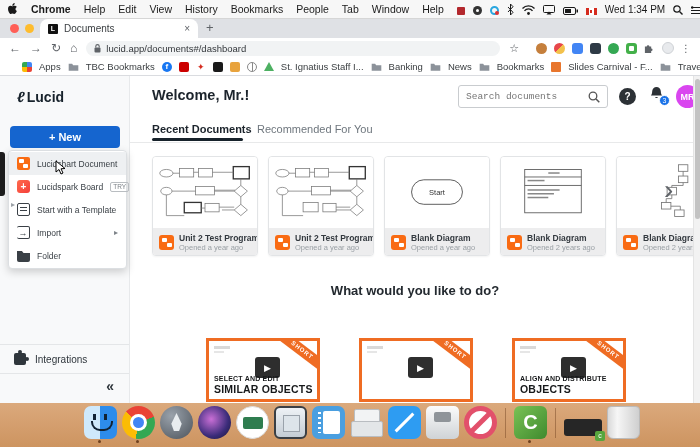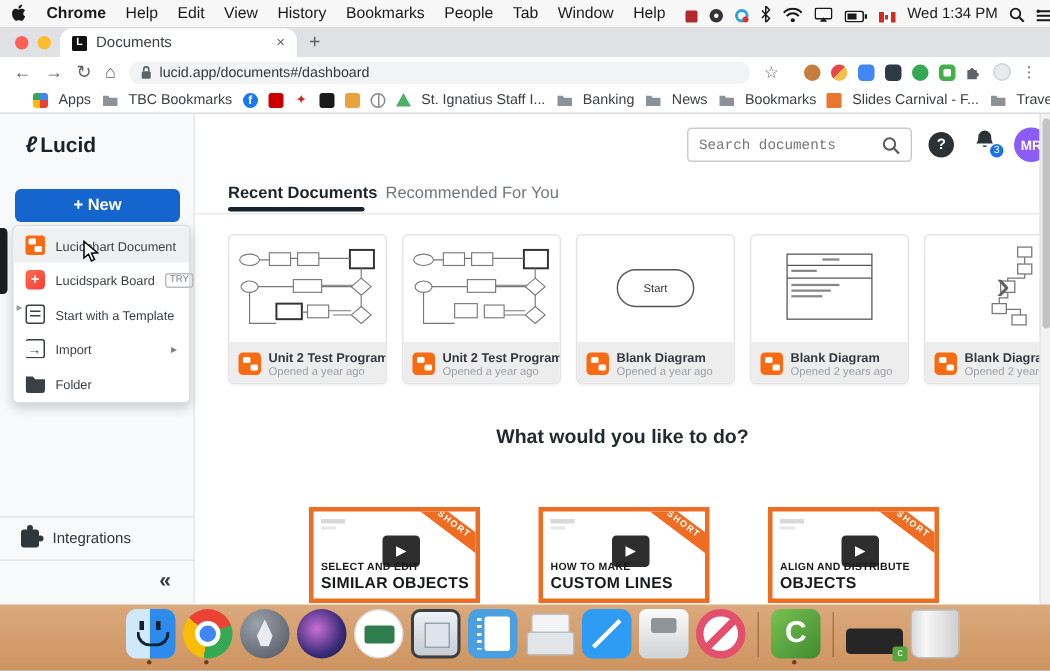--- a/index.html
+++ b/index.html
@@ -95,21 +95,21 @@
   .blacktab{position:absolute;left:0;top:76px;width:5px;height:44px;background:#1c1c1c;border-radius:0 3px 3px 0;z-index:7}
   .sidearrow{position:absolute;left:11px;top:124px;font-size:8px;color:#9aa0a6;z-index:7}
 
   .main{position:absolute;left:130px;top:0;width:570px;height:327px}
   .welcome{position:absolute;left:22px;top:11px;font-size:14.5px;font-weight:bold;color:#1c242c}
   .search{position:absolute;left:328px;top:9px;width:150px;height:23px;border:1px solid #c9cccf;border-radius:3px;background:#fff;display:flex;align-items:center;padding:0 7px;gap:4px}
   .search input{border:0;outline:0;flex:1;min-width:0;font-size:9.5px;color:#555;font-family:Liberation Mono, monospace;background:transparent}
   .help{position:absolute;left:489px;top:12px;width:17px;height:17px;border-radius:50%;background:#2c3136;color:#fff;font-size:10px;font-weight:bold;display:flex;align-items:center;justify-content:center;cursor:pointer}
   .bellwrap{position:absolute;left:519px;top:10px;width:22px;height:22px;cursor:pointer}
   .badge{position:absolute;left:10px;top:9px;width:11px;height:11px;background:#1a73e8;color:#fff;border-radius:50%;font-size:7px;display:flex;align-items:center;justify-content:center;border:1.5px solid #fff}
-  .avatar{position:absolute;left:546px;top:9px;width:23px;height:23px;border-radius:50%;background:#8b5cf6;color:#fff;font-size:9px;font-weight:bold;display:flex;align-items:center;justify-content:center;cursor:pointer}
+  .avatar{position:absolute;left:546px;top:9px;width:23px;height:23px;border-radius:50%;background:#d946ef;color:#fff;font-size:9px;font-weight:bold;display:flex;align-items:center;justify-content:center;cursor:pointer}
   .tab-recent{position:absolute;left:22px;top:47px;font-size:11px;font-weight:bold;color:#1c242c;cursor:pointer}
   .tab-underline{position:absolute;left:22px;top:62px;width:91px;height:3px;background:#17222b;border-radius:2px}
   .tab-reco{position:absolute;left:127px;top:47px;font-size:11px;color:#6e767d;cursor:pointer}
   .hdiv{position:absolute;left:0;top:66px;width:570px;height:1px;background:#e8e9ea}
 
   .card{position:absolute;top:80px;width:106px;height:100px;background:#fff;border:1px solid #e2e4e6;border-radius:4px;overflow:hidden;cursor:pointer;box-shadow:0 1px 2px rgba(0,0,0,.05)}
   .thumb{height:71px;background:#fff;display:flex;align-items:center;justify-content:center;overflow:hidden}
   .cfoot{height:28px;background:#ededee;display:flex;align-items:center;gap:5px;padding:0 6px}
   .docico{width:15px;height:15px;background:#f96b13;border-radius:3px;position:relative;flex:none}
   .docico::before{content:"";position:absolute;left:3px;top:3px;width:5px;height:4px;background:#fff;border-radius:1px}
@@ -358,20 +358,21 @@
       <div class="sb-div" style="top:268px"></div>
       <div class="integrations">
         <span class="puzz"></span>
         <span>Integrations</span>
       </div>
       <div class="sb-div" style="top:297px"></div>
       <div class="collapse">«</div>
     </div>
 
     <div class="main">
+      <div class="welcome">Welcome, Mr.!</div>
       <div class="search">
         <input placeholder="Search documents" style="">
         <span>
             <svg width="12" height="12" viewBox="0 0 12 12">
               <circle cx="5" cy="5" r="3.8" stroke="#555" fill="none" stroke-width="1.3"></circle>
               <path d="M8 8 L11.3 11.3" stroke="#555" stroke-width="1.5"></path>
             </svg>
           </span>
       </div>
       <div class="help">?</div>
@@ -519,24 +520,20 @@
         <div class="vplay">▶</div>
         <div class="vtext">
           <div class="vline1">SELECT AND EDIT</div>
           <div class="vline2">SIMILAR OBJECTS</div>
         </div>
       </div>
       <div class="video" style="left:229px">
         <span class="vlogo"></span>
         <div class="vribbon">SHORT</div>
         <div class="vplay">▶</div>
-        <div class="vtext">
-          <div class="vline1">HOW TO MAKE</div>
-          <div class="vline2">CUSTOM LINES</div>
-        </div>
       </div>
       <div class="video" style="left:382px">
         <span class="vlogo"></span>
         <div class="vribbon">SHORT</div>
         <div class="vplay">▶</div>
         <div class="vtext">
           <div class="vline1">ALIGN AND DISTRIBUTE</div>
           <div class="vline2">OBJECTS</div>
         </div>
       </div>

